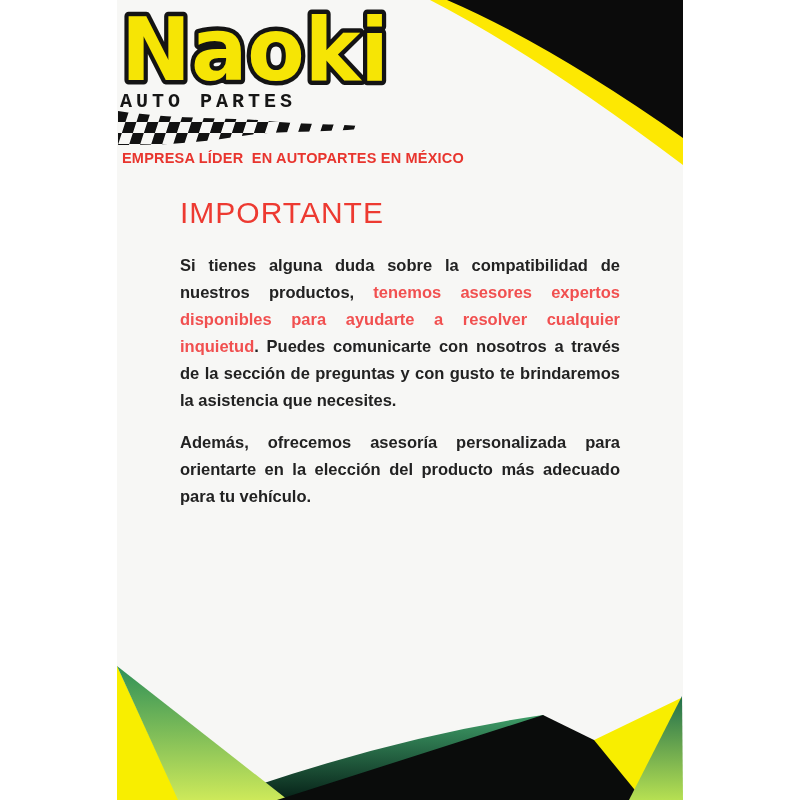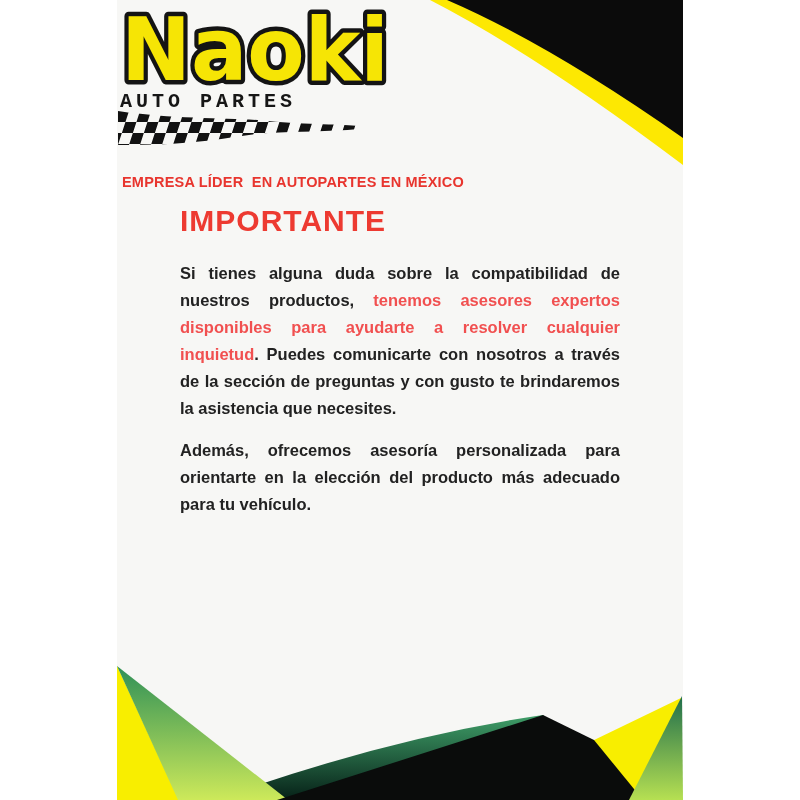--- a/index.html
+++ b/index.html
@@ -14,28 +14,28 @@
   
   .logo-naoki{position:absolute;left:-4px;top:-6px;width:300px;height:104px;}
   .logo-sub{
     position:absolute;left:3px;top:90px;width:300px;
     font-size:20px;font-weight:bold;letter-spacing:4px;color:#161616;font-family:Liberation Mono, monospace;
   }
   .flag{position:absolute;left:1px;top:111px;width:242px;height:37px;}
   .tagline{
     position:absolute;left:5px;top:150px;width:480px;
     font-size:14.5px;font-weight:bold;color:#e8352e;
-    letter-spacing:0.2px;white-space:pre-wrap;margin-top:24px;
+    letter-spacing:0.2px;white-space:pre-wrap;
   }
   
   .corner{position:absolute;left:0;top:0;width:566px;height:200px;display:block;}
   
   .content{position:absolute;left:63px;top:197px;width:440px;}
   .content h1{
-    margin:8px 0 23px 0;font-size:30px;line-height:32px;font-weight:bold;
+    margin:0 0 23px 0;font-size:30px;line-height:32px;font-weight:normal;
     color:#ed3a31;letter-spacing:1px;
   }
   .content p{
     margin:0 0 15px 0;font-size:16.5px;line-height:27px;font-weight:bold;
     color:#222222;text-align:justify;
   }
   .content p .hl{color:#f15050;}
   
   .bottom-deco{position:absolute;left:0;bottom:0;width:566px;height:140px;display:block;}
 </style>

